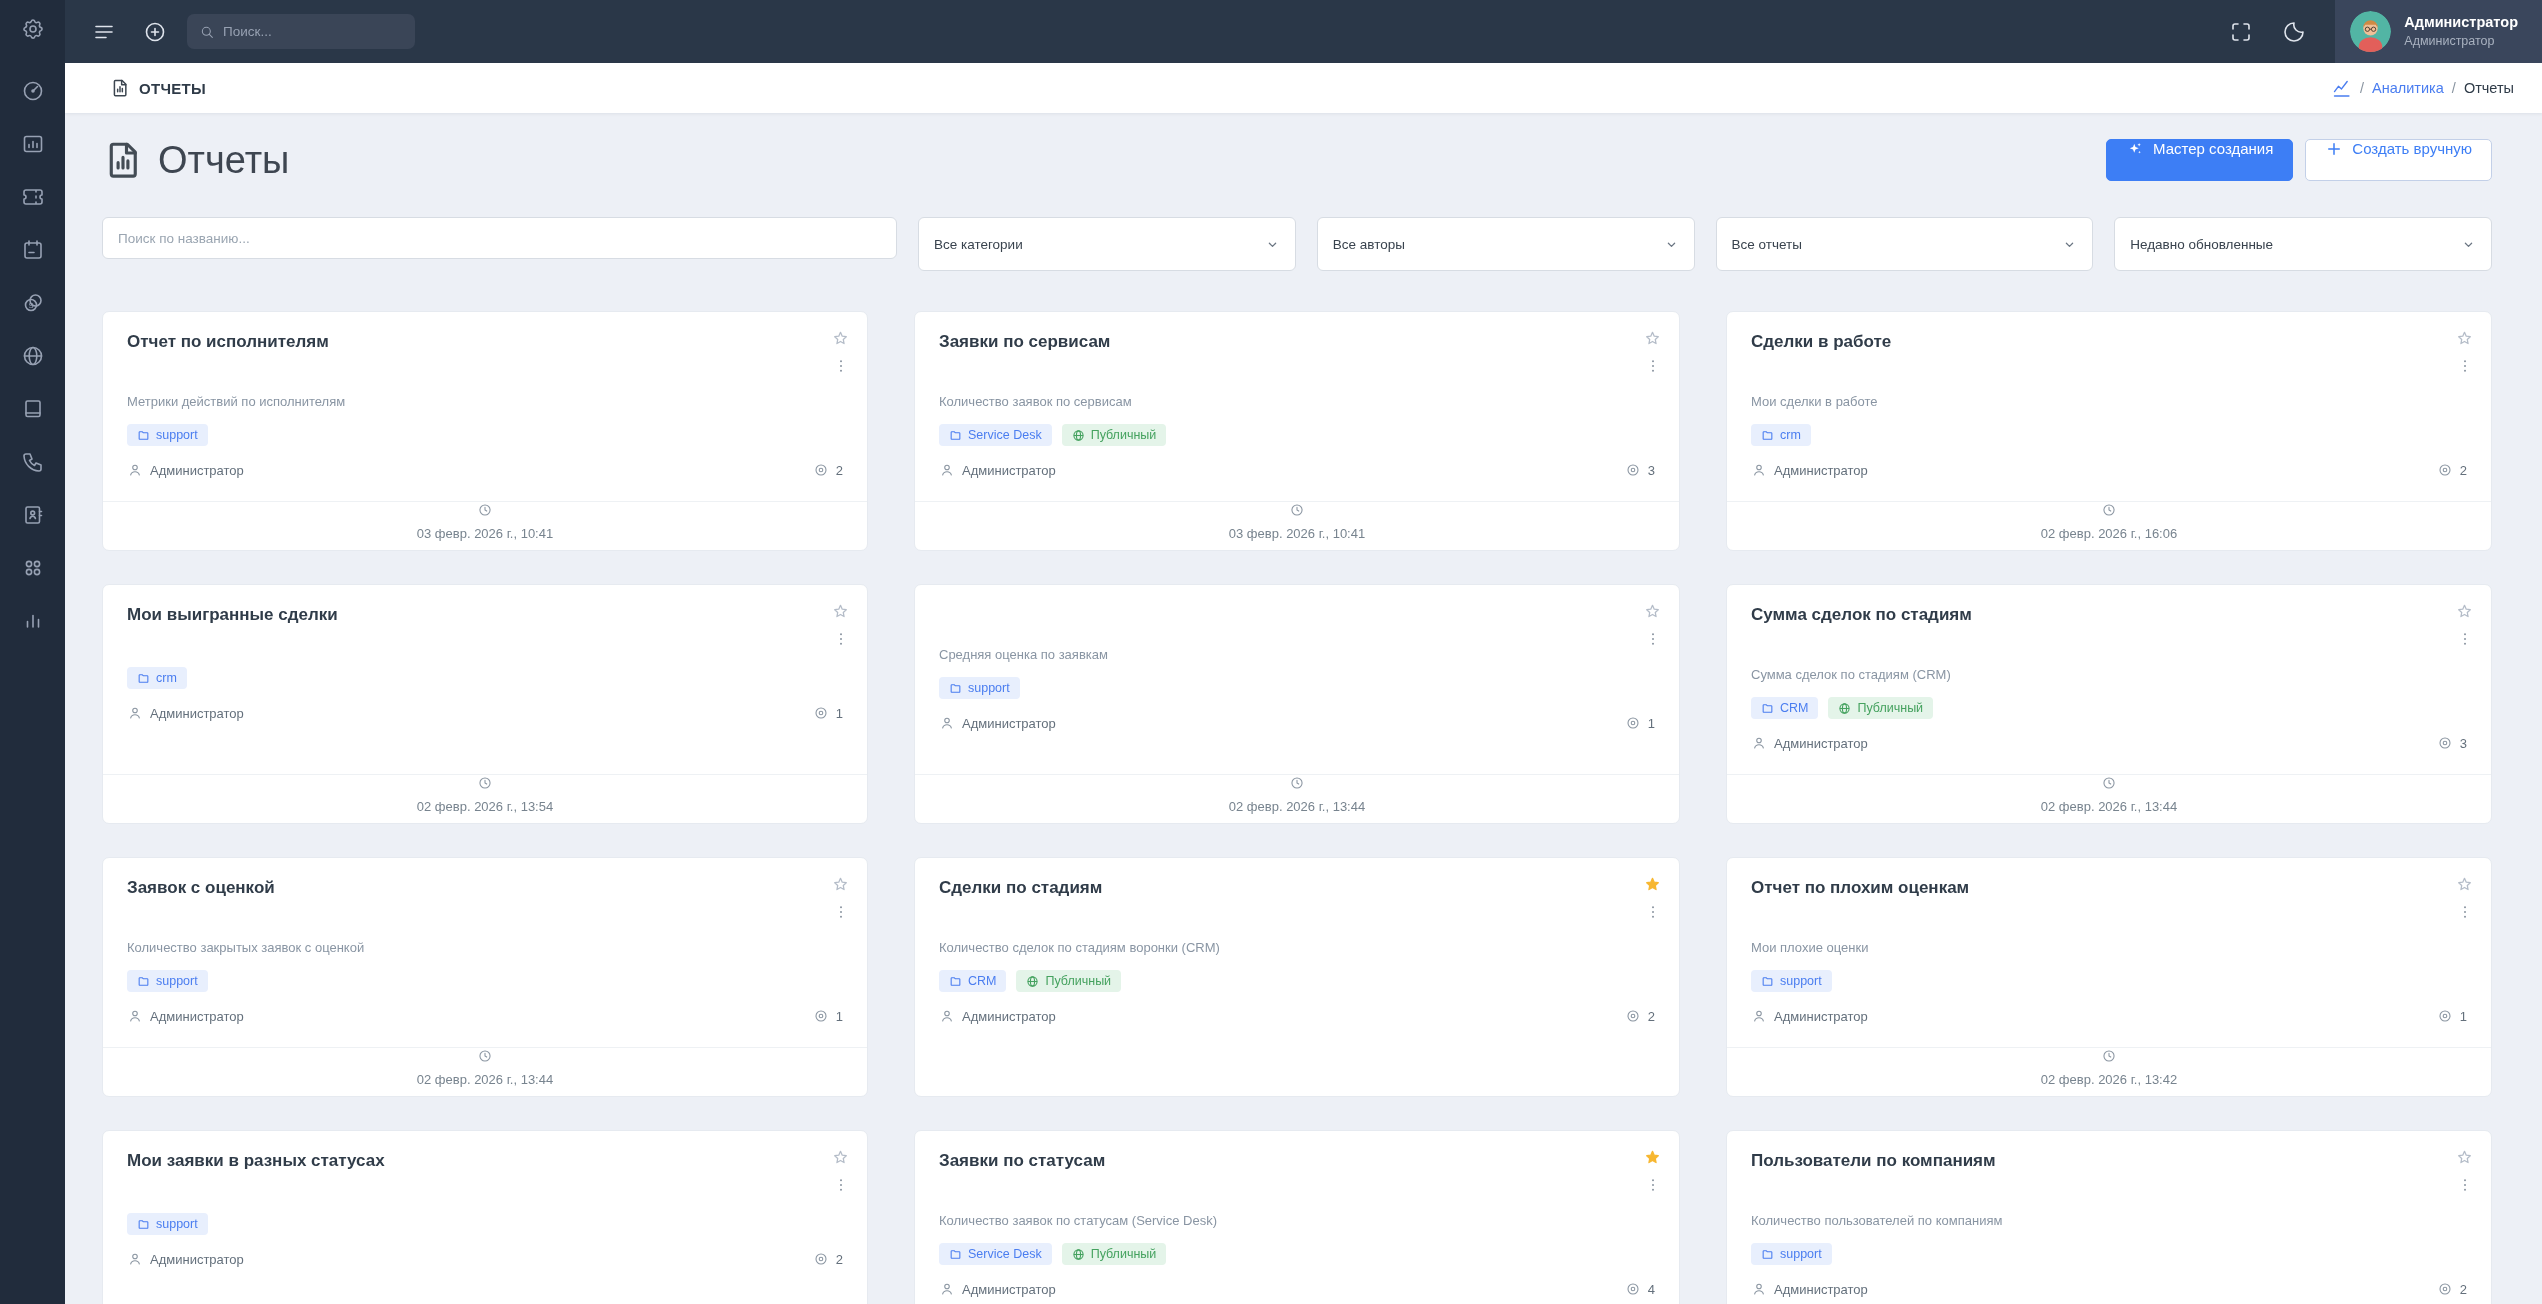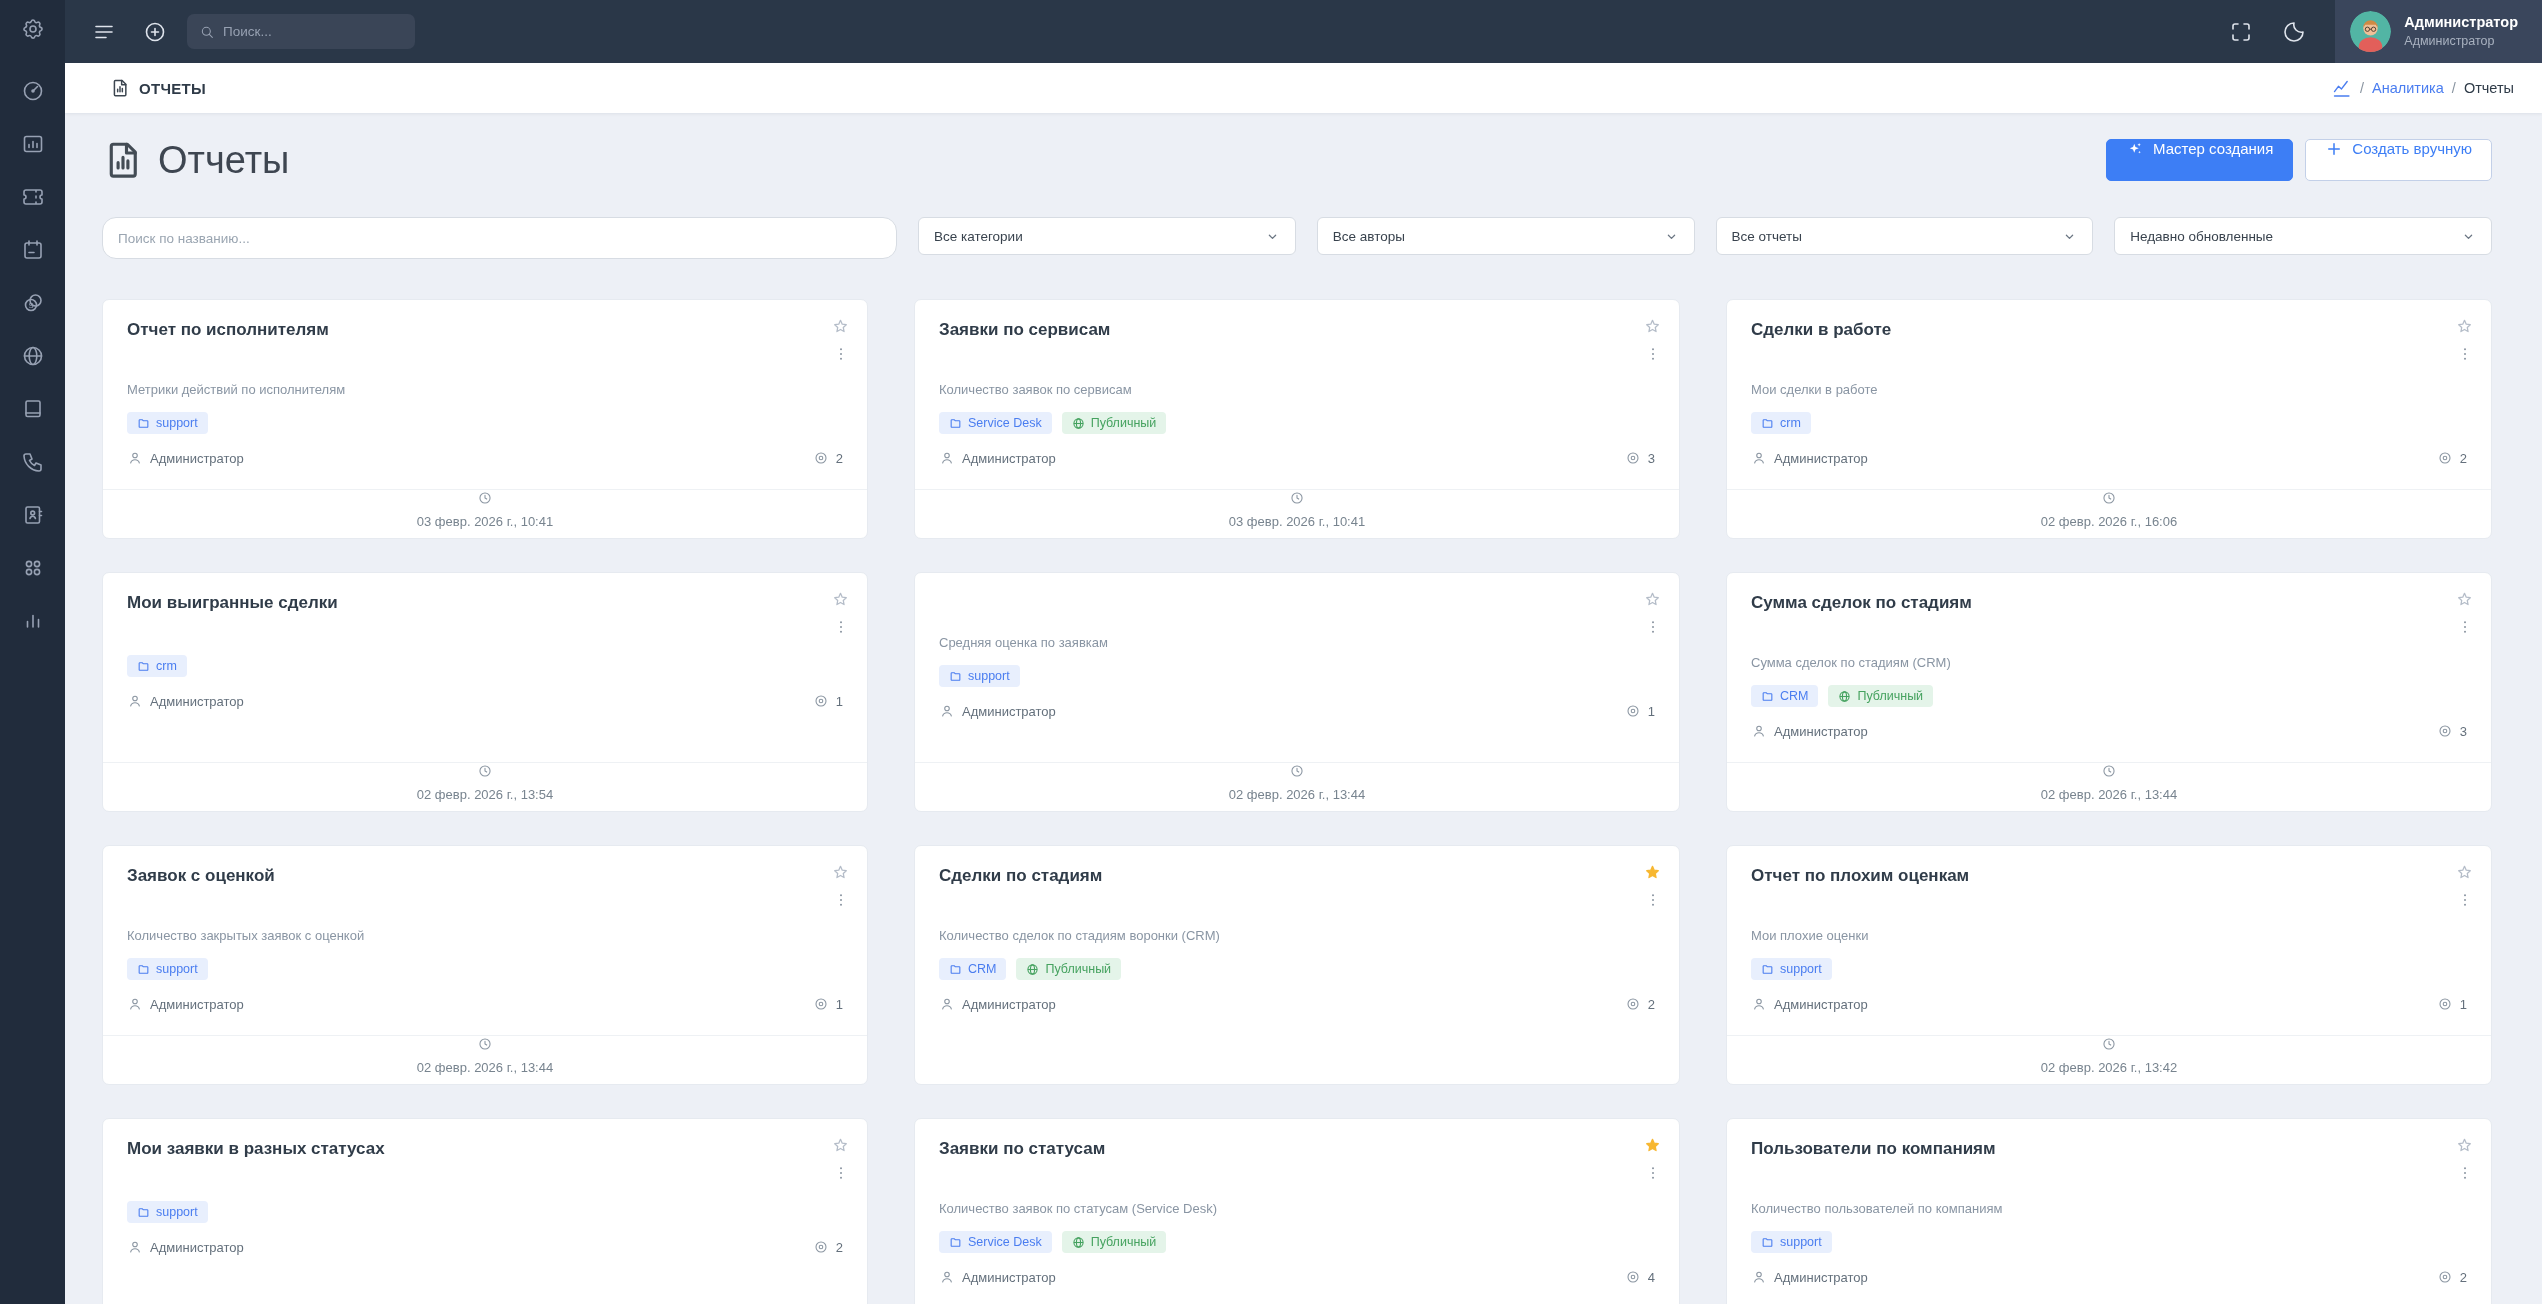--- a/index.html
+++ b/index.html
@@ -50,24 +50,24 @@
   .title-left { display:flex; align-items:center; gap:14px; color:#3e4651; }
   .title-left svg { width:42px; height:42px; color:#434c55; }
   .page-title { font-size:38px; font-weight:500; color:#3e4651; }
   .btns { display:flex; gap:12px; }
   .btn { height:42px; border-radius:5px; display:flex; align-items:flex-start; gap:9px; padding:0 19px; font-size:15px; cursor:pointer; }
   .btn svg { width:18px; height:18px; }
   .btn-primary { background:var(--accent,#3d7ef5); color:#ffffff; border:1px solid var(--accent,#3d7ef5); }
   .btn-outline { background:#ffffff; color:var(--accent,#3d7ef5); border:1px solid #c3d0e8; }
 
   .filter-row { display:flex; gap:21px; margin-top:28px; }
-  .f-search { width:795px; height:42px; background:#fff; border:1px solid #d7dce3; border-radius:14px; display:flex; align-items:center; padding:0 15px; }
+  .f-search { width:795px; height:42px; background:#fff; border:1px solid #d7dce3; border-radius:6px; display:flex; align-items:center; padding:0 15px; }
   .f-search input { border:none; outline:none; width:100%; font-size:13.5px; color:#39434e; font-family:"Liberation Sans", sans-serif; }
   .f-search input::placeholder { color:#9aa5b1; }
-  .f-select { flex:1; height:38px; background:#fff; border:1px solid #d7dce3; border-radius:6px; display:flex; align-items:center;
+  .f-select { flex:1; height:54px; background:#fff; border:1px solid #d7dce3; border-radius:6px; display:flex; align-items:center;
               justify-content:space-between; padding:0 15px; font-size:13.5px; color:#39434e; cursor:pointer; }
   .f-select svg { width:15px; height:15px; color:#6b7683; }
 
   
   .grid { margin-top:40px; display:grid; grid-template-columns:repeat(3,1fr); column-gap:46px; row-gap:33px; }
   .card { position:relative; background:#ffffff; border:1px solid #e6eaf0; border-radius:7px; height:240px;
           display:flex; flex-direction:column; padding:20px 24px 0 24px; cursor:pointer; }
   .card-title { font-size:17px; font-weight:700; color:#303c49; padding-right:60px; }
   .card-actions { position:absolute; top:17px; right:17px; display:flex; flex-direction:column; align-items:center; gap:10px; }
   .star { width:19px; height:19px; color:#b4bcc8; cursor:pointer; }

